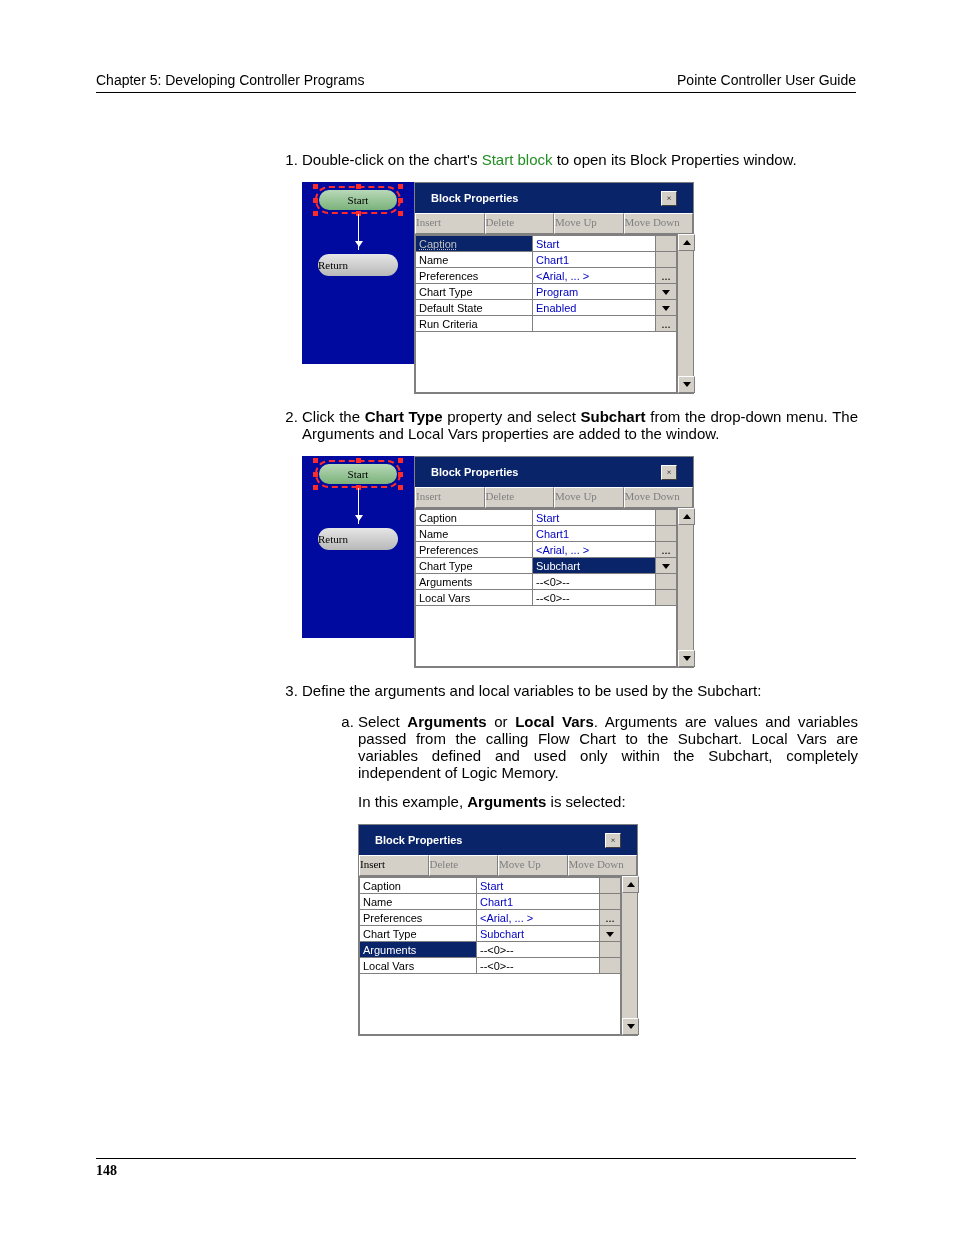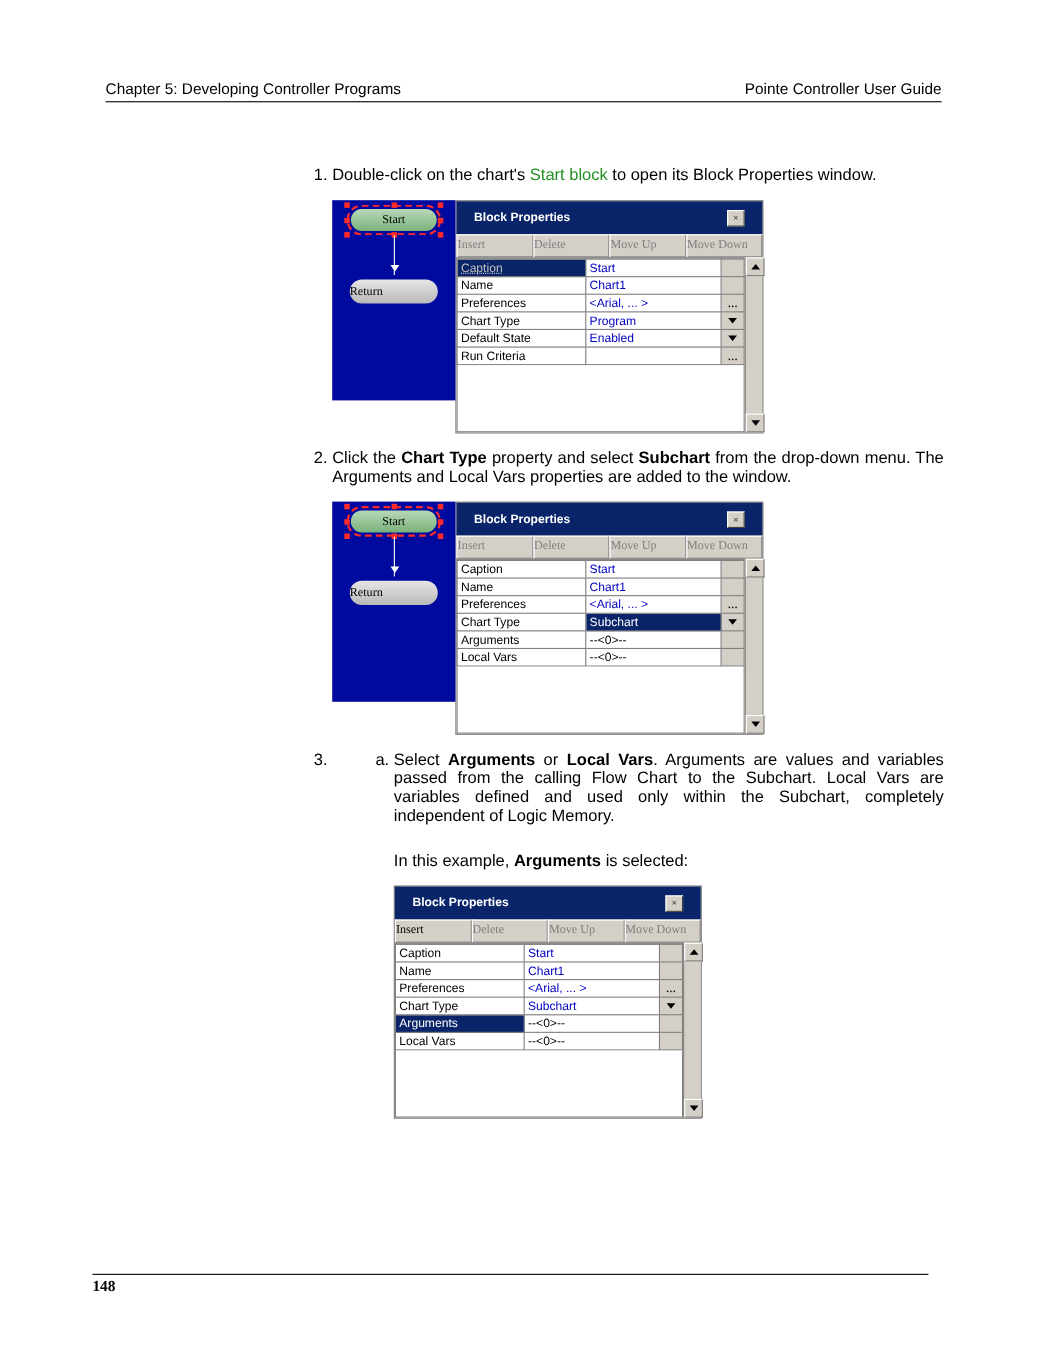--- a/index.html
+++ b/index.html
@@ -9,21 +9,21 @@
   .hdr .left{font-weight:400}
   .body{margin-left:150px;margin-top:58px;width:612px;font-size:15px}
   .intro{margin-bottom:22px}
   ol.steps{list-style:decimal;margin:0;padding-left:56px}
   ol.steps>li{text-align:justify;margin-bottom:12px}
   ol.steps>li::marker{font-weight:400}
   ol.sub{list-style:lower-alpha;margin:14px 0 0 0;padding-left:56px}
   ol.sub>li{text-align:justify;margin-bottom:12px}
   .b{font-weight:700}
   .green{color:#238f23}
-  .lead{margin:24px 0 8px}
+  .lead{margin:12px 0 8px}
 
   
   .fig{margin:14px auto;display:flex;gap:0}
   .flowpane{background:#000a9e;width:112px;height:174px;position:relative;display:flex;flex-direction:column;align-items:center;padding-top:8px}
   .startblk{width:78px;height:20px;border-radius:10px;background:linear-gradient(#b8d8b8,#7ab27a);font:11px/20px "Tahoma";text-align:center;position:relative}
   .startblk.sel{outline:2px dashed #ff2a2a;outline-offset:2px}
   .handles{position:absolute;inset:-4px;pointer-events:none}
   .handles i{position:absolute;width:5px;height:5px;background:#ff2a2a}
   .handles .tl{top:-2px;left:-2px}.handles .tr{top:-2px;right:-2px}
   .handles .bl{bottom:-2px;left:-2px}.handles .br{bottom:-2px;right:-2px}
@@ -57,21 +57,21 @@
   .scroll .dn::after{content:"";border:4px solid transparent;border-top:5px solid #000;margin-bottom:-4px}
   .gridwrap{display:flex}
   .gridbody{flex:1}
   .spacer{height:60px;background:#fff;border:1px solid #808080;border-top:none}
 
   .fig1 .panel{width:278px}
   .fig2 .panel{width:278px}
   .fig3 .panel{width:278px}
   .fig3{margin-left:0}
 
-  .ftr{position:absolute;left:84px;bottom:56px;width:760px;border-top:1px solid #000;padding-top:4px;font:700 14px Verdana}
+  .ftr{position:absolute;left:96px;bottom:56px;width:760px;border-top:1px solid #000;padding-top:4px;font:700 14px Verdana}
 </style>
 </head>
 <body>
 
 <div class="page">
   <div class="hdr">
     <span class="left">Chapter 5: Developing Controller Programs</span>
     <span>Pointe Controller User Guide</span>
   </div>
 
@@ -236,20 +236,21 @@
               <div class="scroll">
                   <div class="up"></div>
                   <div class="dn"></div>
                 </div>
             </div>
           </div>
         </div>
       </li>
 
       <li>
+        <span>Define the arguments and local variables to be used by the Subchart:</span>
         <ol class="sub">
           <li>
             <span>Select </span><span class="b">Arguments</span><span> or </span><span class="b">Local Vars</span><span>. Arguments are values and variables passed from the calling Flow Chart to the Subchart. Local Vars are variables defined and used only within the Subchart, completely independent of Logic Memory.</span>
             <div class="lead">
               <span>In this example, </span><span class="b">Arguments</span><span> is selected:</span>
             </div>
 
             
             <div class="fig fig3">
               <div class="panel">

